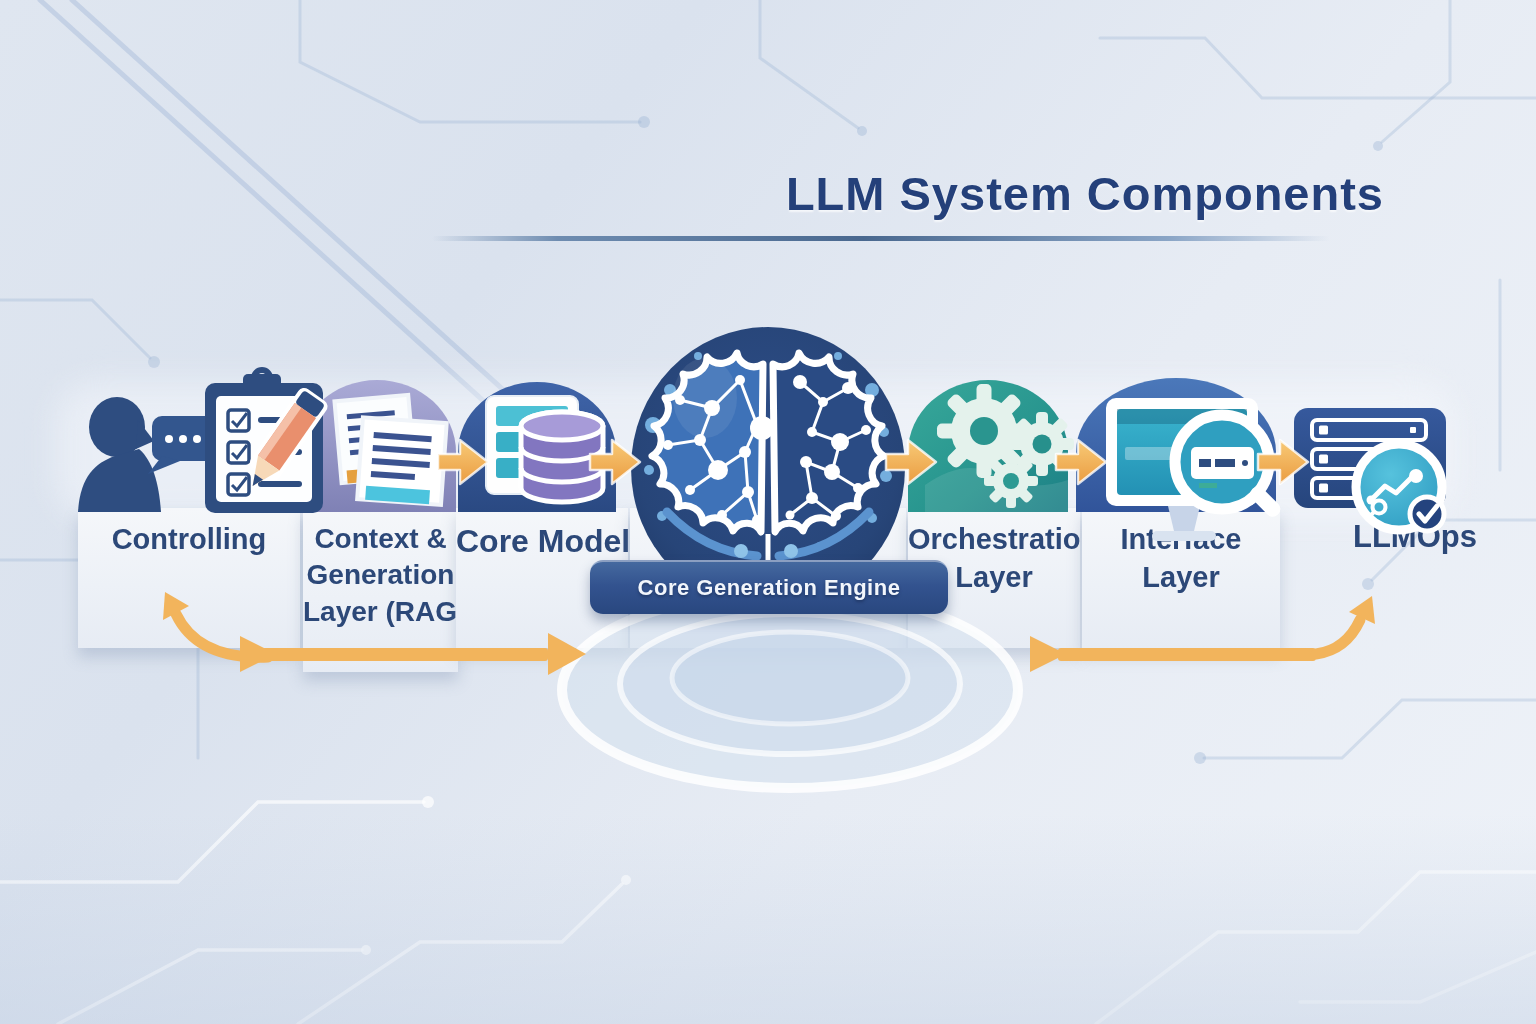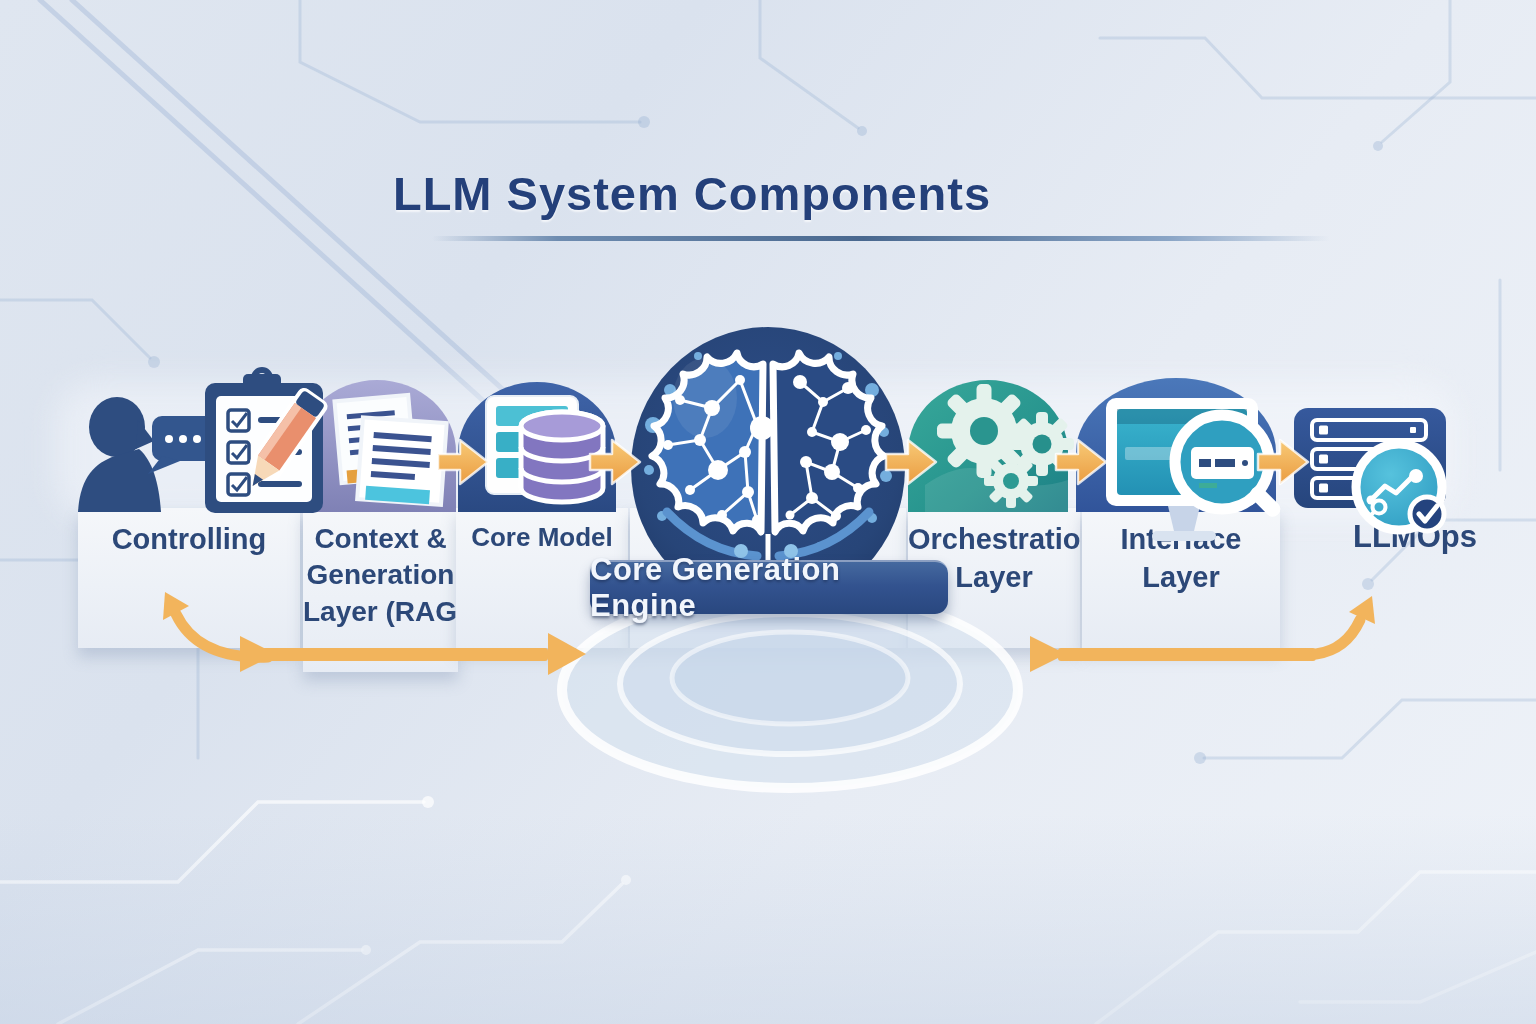--- a/index.html
+++ b/index.html
@@ -7,21 +7,21 @@
     position:relative;width:1536px;height:1024px;overflow:hidden;
     background:linear-gradient(128deg,#dfe6f0 0%,#dae2ee 30%,#e7ecf4 62%,#eef2f8 100%);
     font-family:"Liberation Sans", sans-serif;
   }
   .layer{position:absolute;left:0;top:0;width:1536px;height:1024px;pointer-events:none;}
   svg{display:block;}
   .stage::after{content:"";position:absolute;left:0;right:0;bottom:0;height:210px;
     background:linear-gradient(rgba(200,213,231,0), rgba(193,207,227,.45));pointer-events:none;z-index:7;}
 
   
-  .title{position:absolute;left:0;top:166px;width:1384px;text-align:center;z-index:2;
+  .title{position:absolute;left:0;top:166px;width:1384px;text-align:right;z-index:2;
     font-size:47px;font-weight:bold;color:#24407a;letter-spacing:1px;
     text-shadow:0 2px 2px rgba(255,255,255,.7);}
   .title-underline{position:absolute;left:432px;top:236px;width:898px;height:5px;z-index:2;border-radius:3px;
     background:linear-gradient(90deg,rgba(110,140,175,0) 0%,#6e8cb0 14%,#49688f 48%,#8aa5c6 82%,rgba(140,165,200,0) 100%);}
 
   
   .icon-glow{position:absolute;left:55px;top:382px;width:1400px;height:138px;z-index:1;
     background:rgba(248,250,253,.5);filter:blur(16px);border-radius:40px;}
 
   
@@ -31,21 +31,21 @@
   .card span{display:block;white-space:nowrap;}
   .card-plain{padding-top:0;}
   .llmops-label{position:absolute;left:1340px;top:519px;width:150px;z-index:2;text-align:center;
     color:#2c4878;font-weight:bold;font-size:31px;}
 
   
   .pill{position:absolute;left:590px;top:560px;width:358px;height:52px;z-index:6;
     border-radius:13px;background:linear-gradient(180deg,#45699f 0%,#33538f 45%,#29477f 100%);
     border-top:2px solid rgba(220,232,248,.55);box-shadow:0 7px 12px rgba(58,78,118,.38);
     display:flex;align-items:center;justify-content:center;
-    color:#f2f6fc;font-weight:bold;font-size:31px;letter-spacing:.5px;
+    color:#f2f6fc;font-weight:bold;font-size:22px;letter-spacing:.5px;
     text-shadow:0 2px 3px rgba(20,35,70,.5);}
   .art{z-index:3;}
 </style>
 </head>
 <body>
 
 <div class="stage">
 
   <svg class="layer" viewBox="0 0 1536 1024">
     <g fill="none" stroke="rgba(160,182,214,0.42)" stroke-width="5" stroke-linecap="round">
@@ -91,21 +91,21 @@
   <div class="title-underline"></div>
 
   <div class="card" style="left:78px;top:508px;width:222px;height:140px;">
     <span>Controlling</span>
   </div>
   <div class="card" style="left:303px;top:508px;width:155px;height:164px;font-size:28px;">
     <span>Context &amp;</span>
     <span>Generation</span>
     <span>Layer (RAG)</span>
   </div>
-  <div class="card" style="left:456px;top:508px;width:172px;height:140px;font-size:26px;">
+  <div class="card" style="left:456px;top:508px;width:172px;height:140px;font-size:32px;">
     <span>Core Model</span>
   </div>
   <div class="card card-plain" style="left:630px;top:508px;width:276px;height:140px;"></div>
   <div class="card" style="left:908px;top:508px;width:172px;height:140px;">
     <span>Orchestration</span>
     <span>Layer</span>
   </div>
   <div class="card" style="left:1082px;top:508px;width:198px;height:140px;">
     <span>Interface</span>
     <span>Layer</span>

